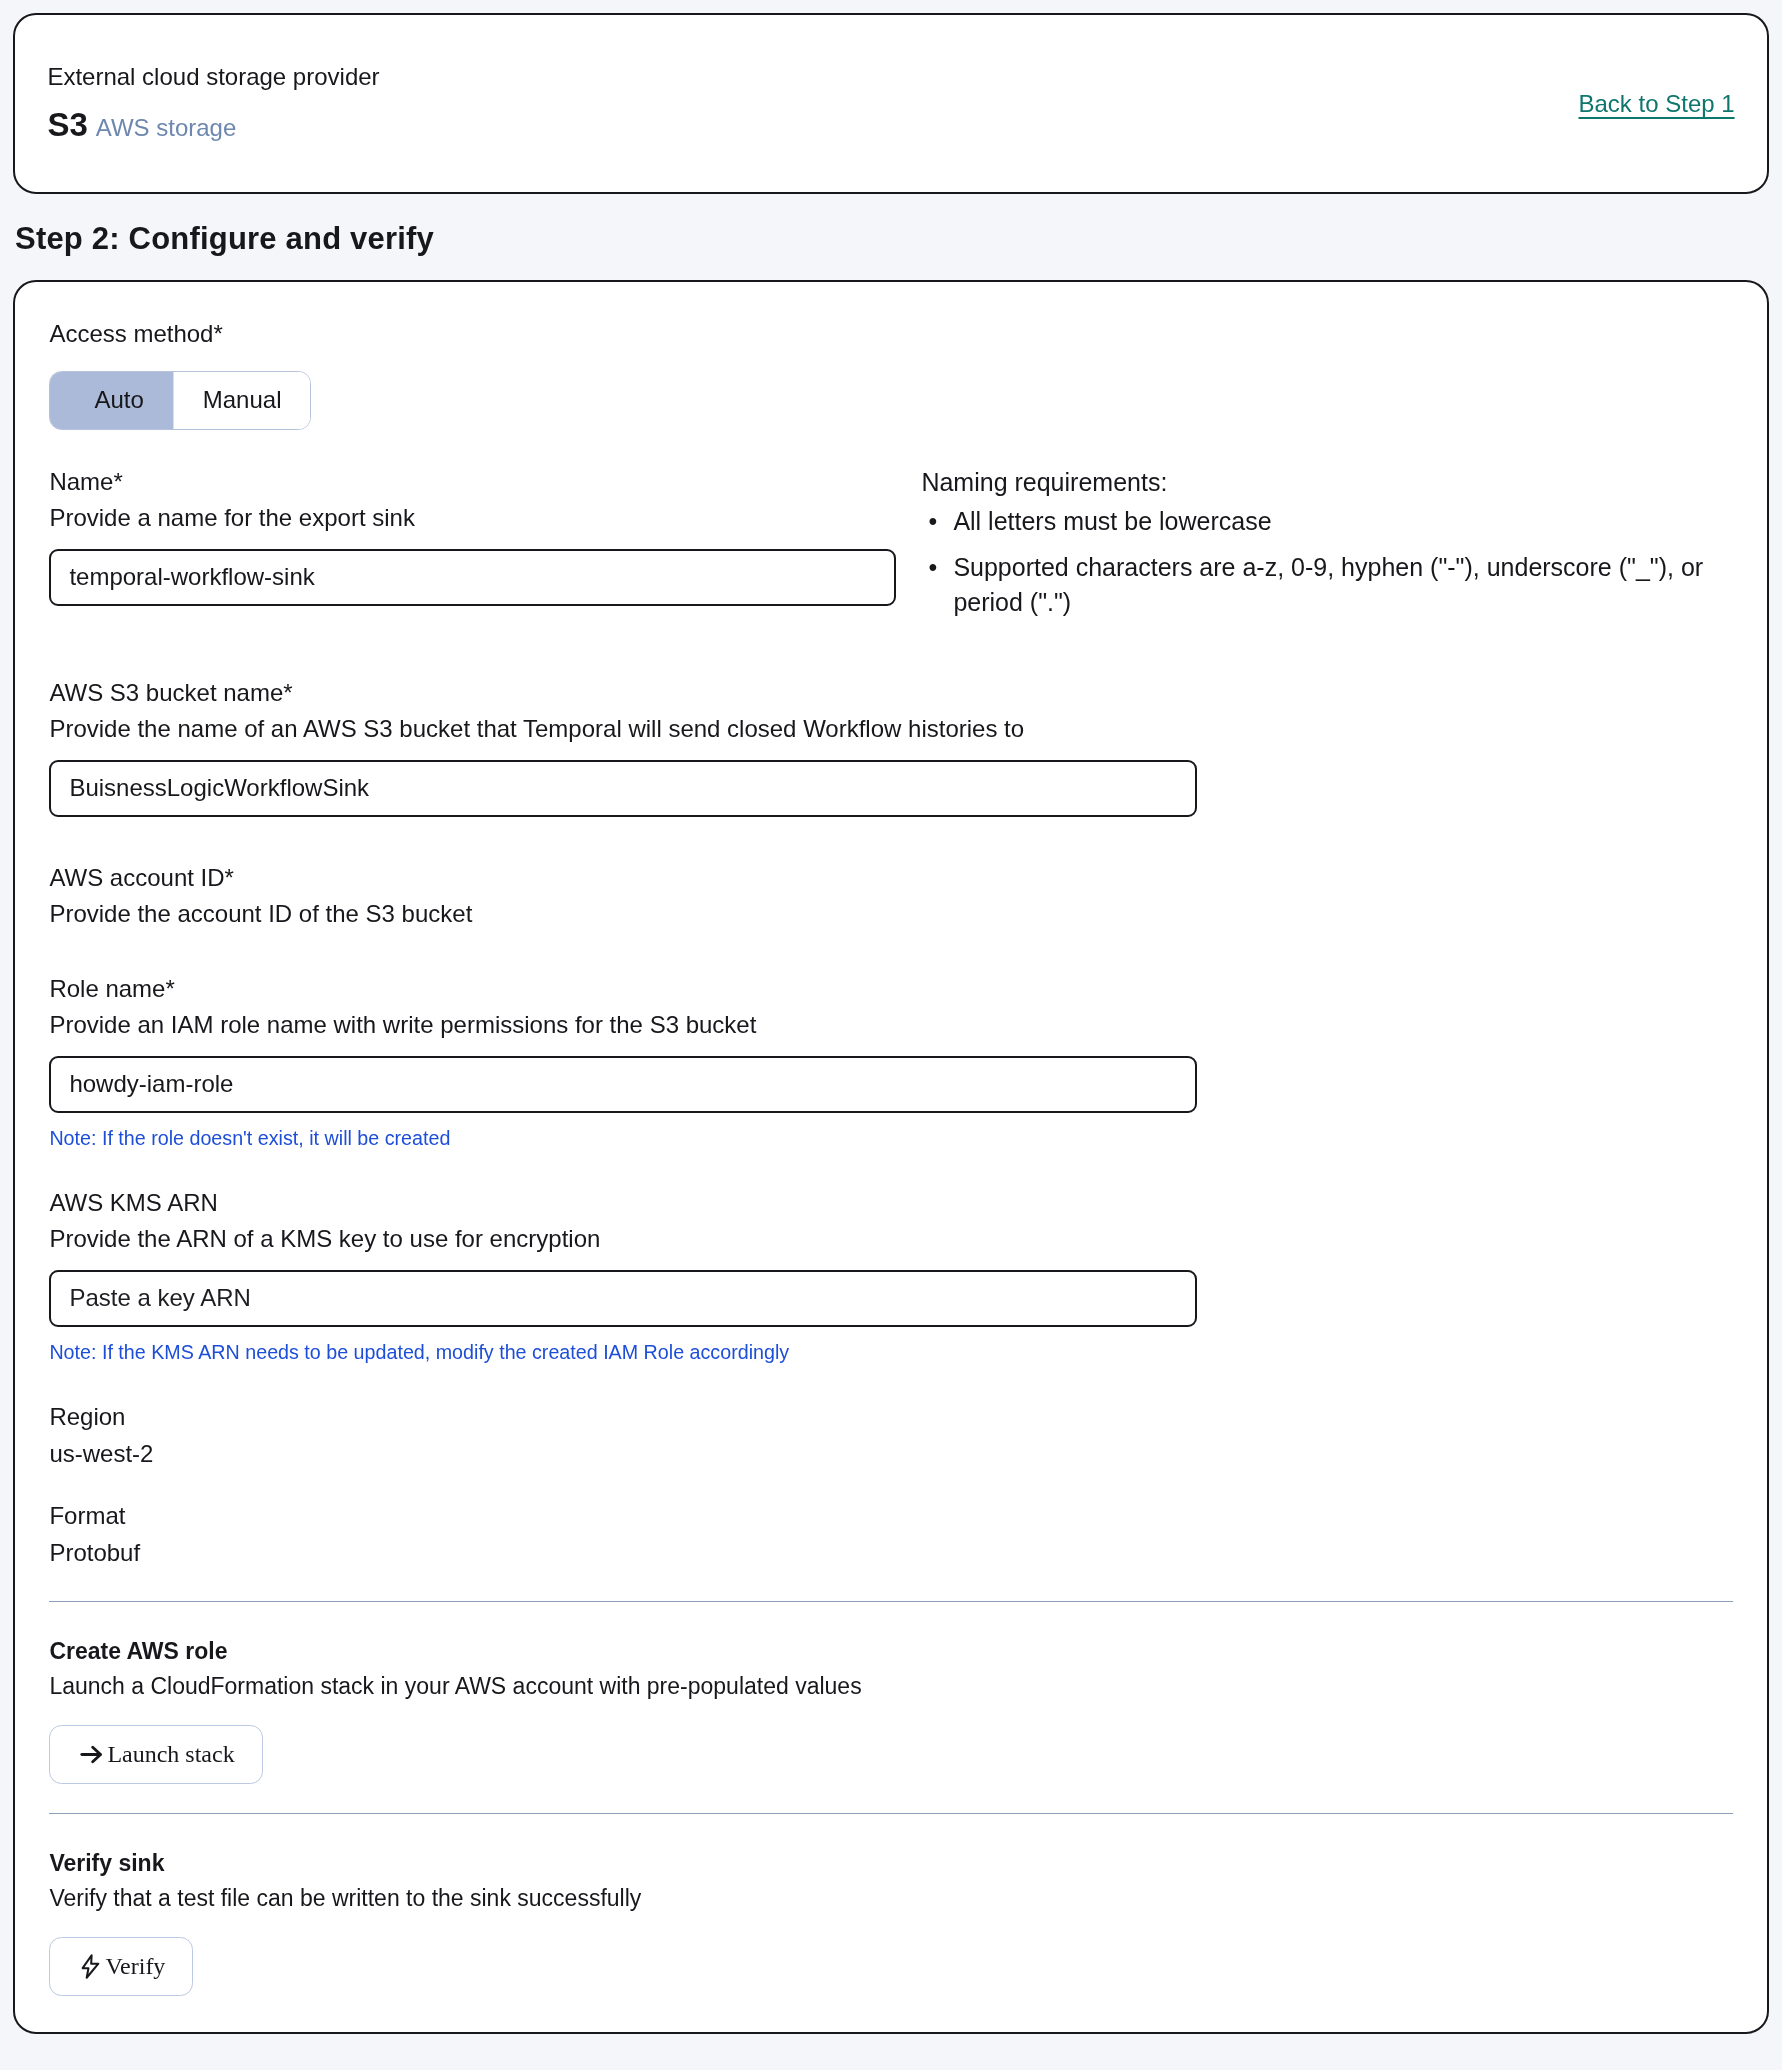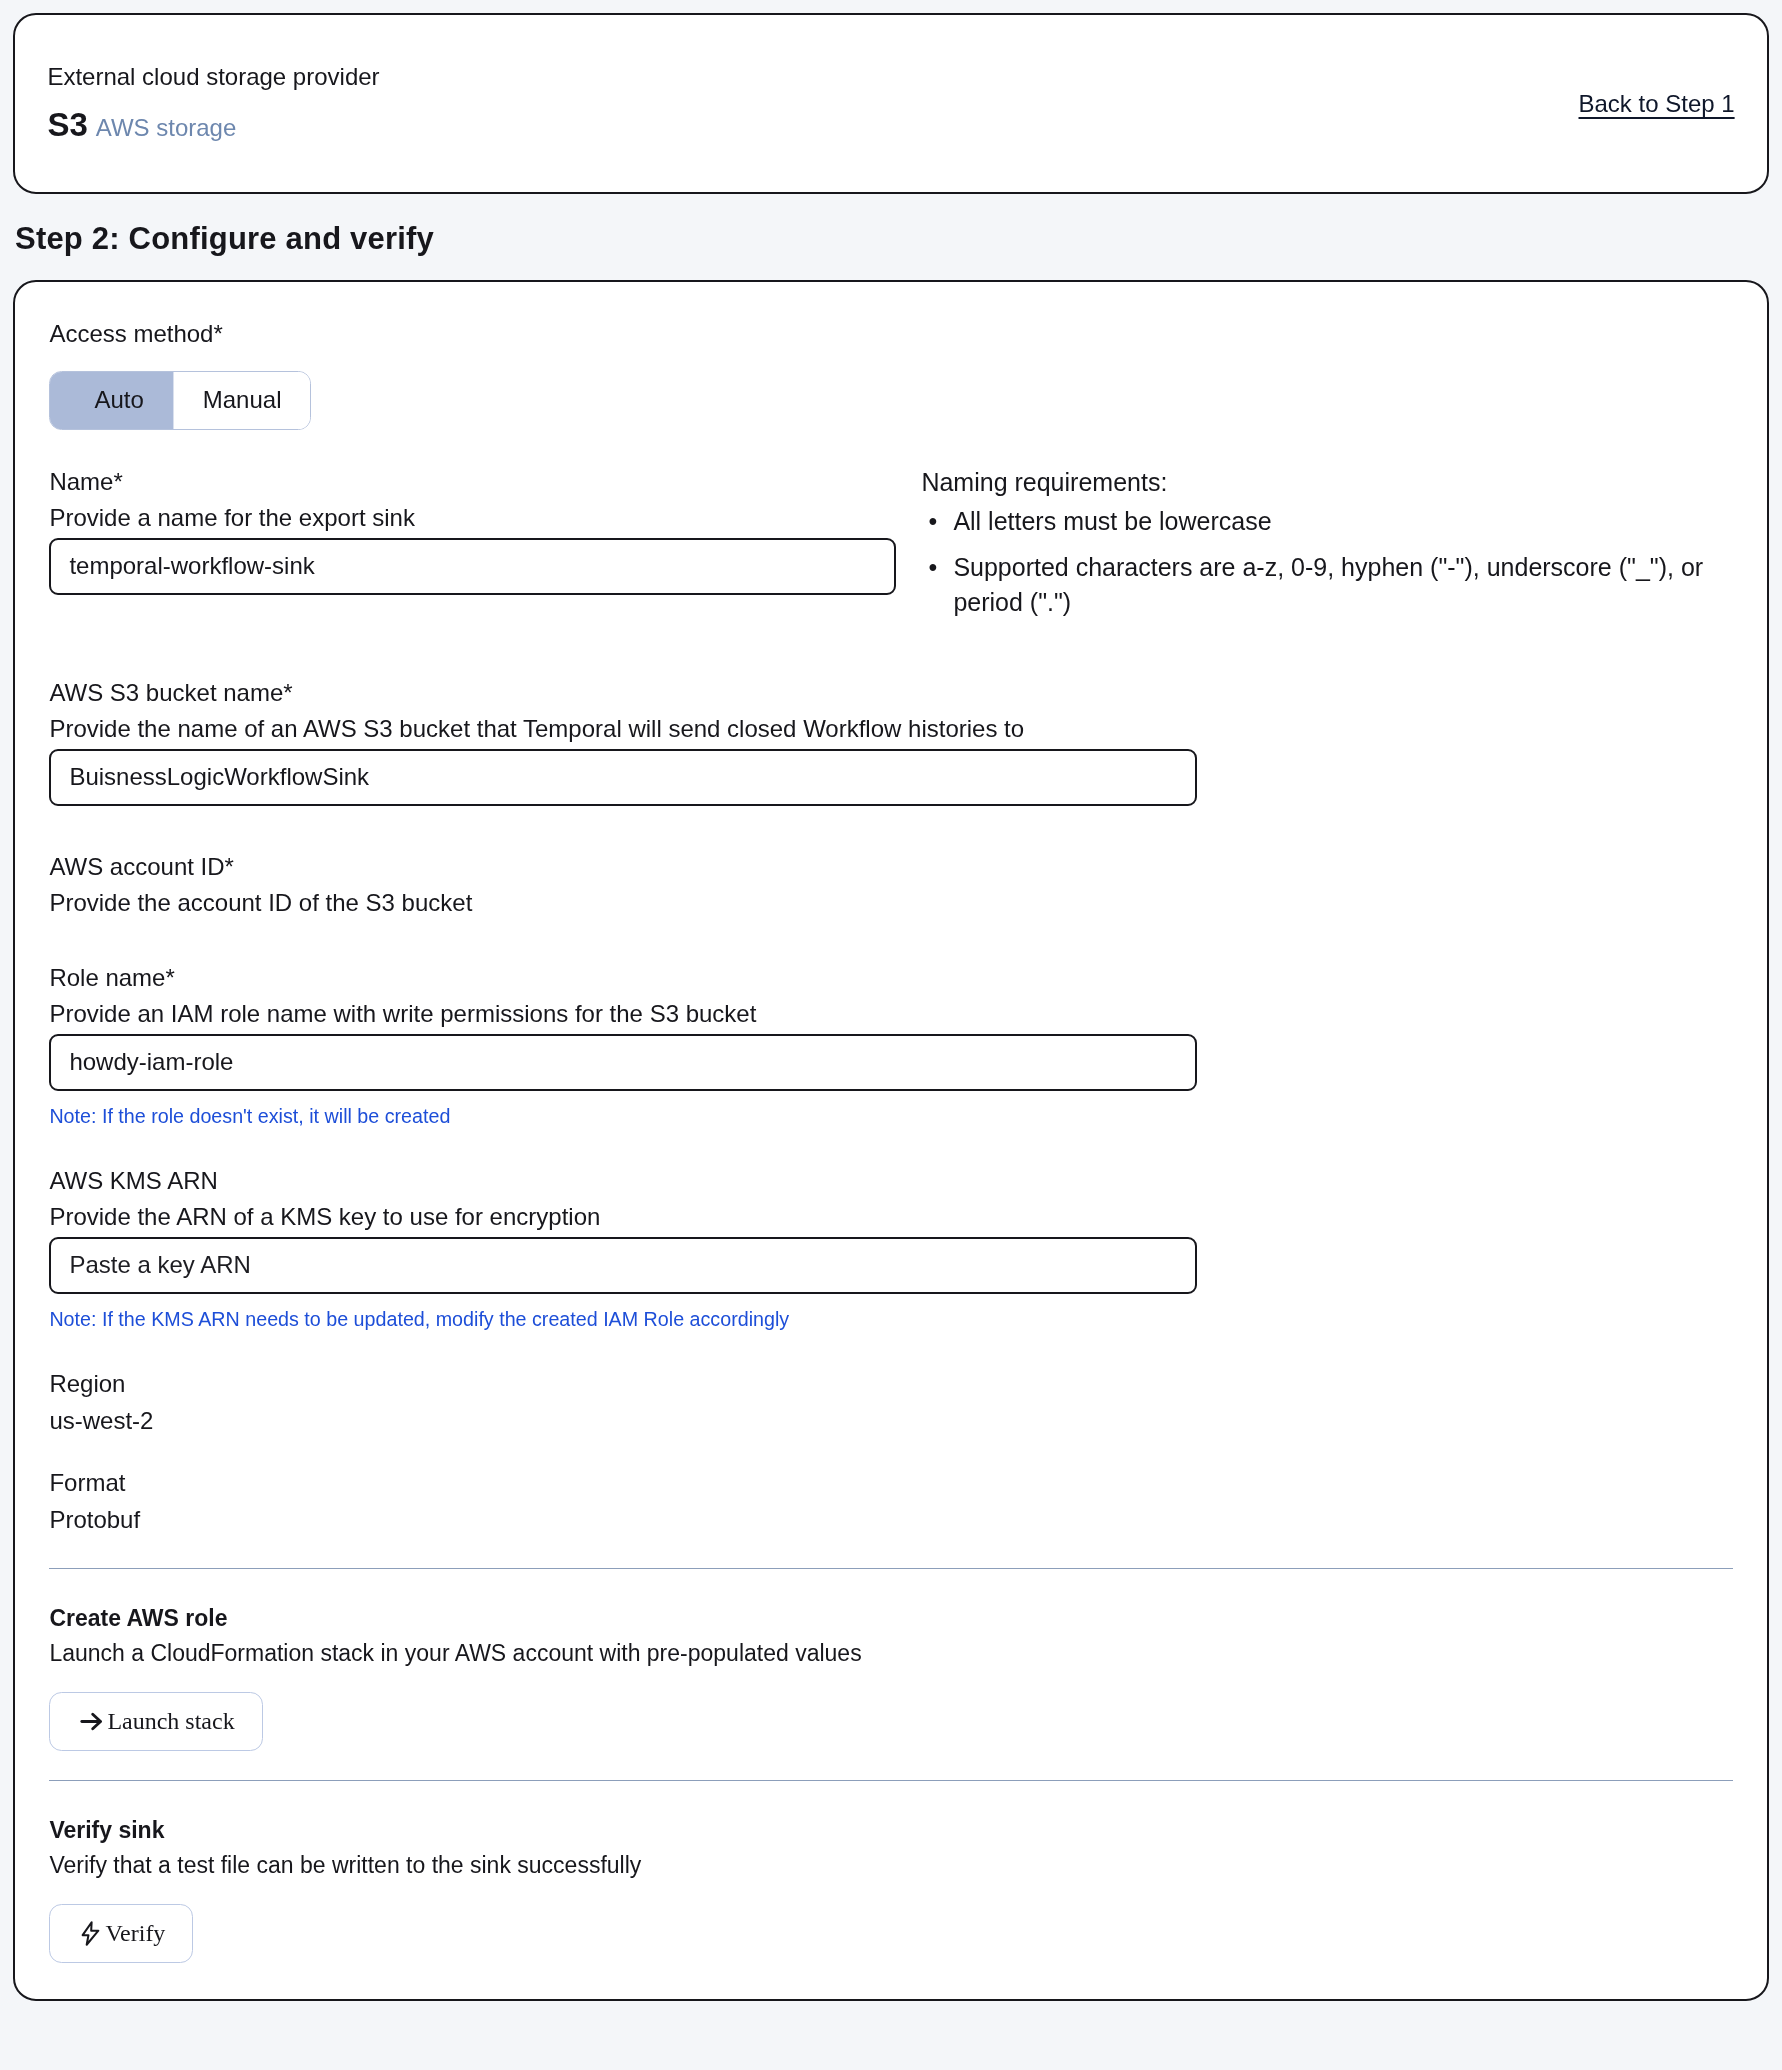--- a/index.html
+++ b/index.html
@@ -26,21 +26,21 @@
   }
   .provider-left .provider-label {
     font-size: 24px;
     margin-bottom: 14.3px;
   }
   .provider-row { display: flex; align-items: baseline; gap: 8px; }
   .provider-name { font-size: 33px; font-weight: 700; }
   .provider-sub { font-size: 24px; color: #6d87ae; }
   .back-link {
     font-size: 24px;
-    color: #0f172a;
+    color: #0f766e;
     text-decoration: underline;
     text-underline-offset: 5.4px;
     text-decoration-thickness: 1.8px;
     cursor: pointer;
   }
 
   
   .step-heading {
     font-size: 31px;
     font-weight: 700;
@@ -53,21 +53,21 @@
     margin: 0 13.4px 9px 13.4px;
     padding: 38px 34px 36px 34px;
   }
 
   .field-label { font-size: 24px; }
   .field-desc  { font-size: 24px; margin-top: 8px; }
   .field-note  { font-size: 19.7px; margin-top: 14.3px; color: #1d4ed8; }
 
   .text-input {
     display: block;
-    margin-top: 6px;
+    margin-top: 17px;
     height: 57px;
     width: 100%;
     border: 2.7px solid #17171c;
     border-radius: 9px;
     padding: 4px 18px;
     font-size: 24px;
     font-family: "Liberation Sans", sans-serif;
     color: #17171c;
     background: #fff;
     outline: none;

